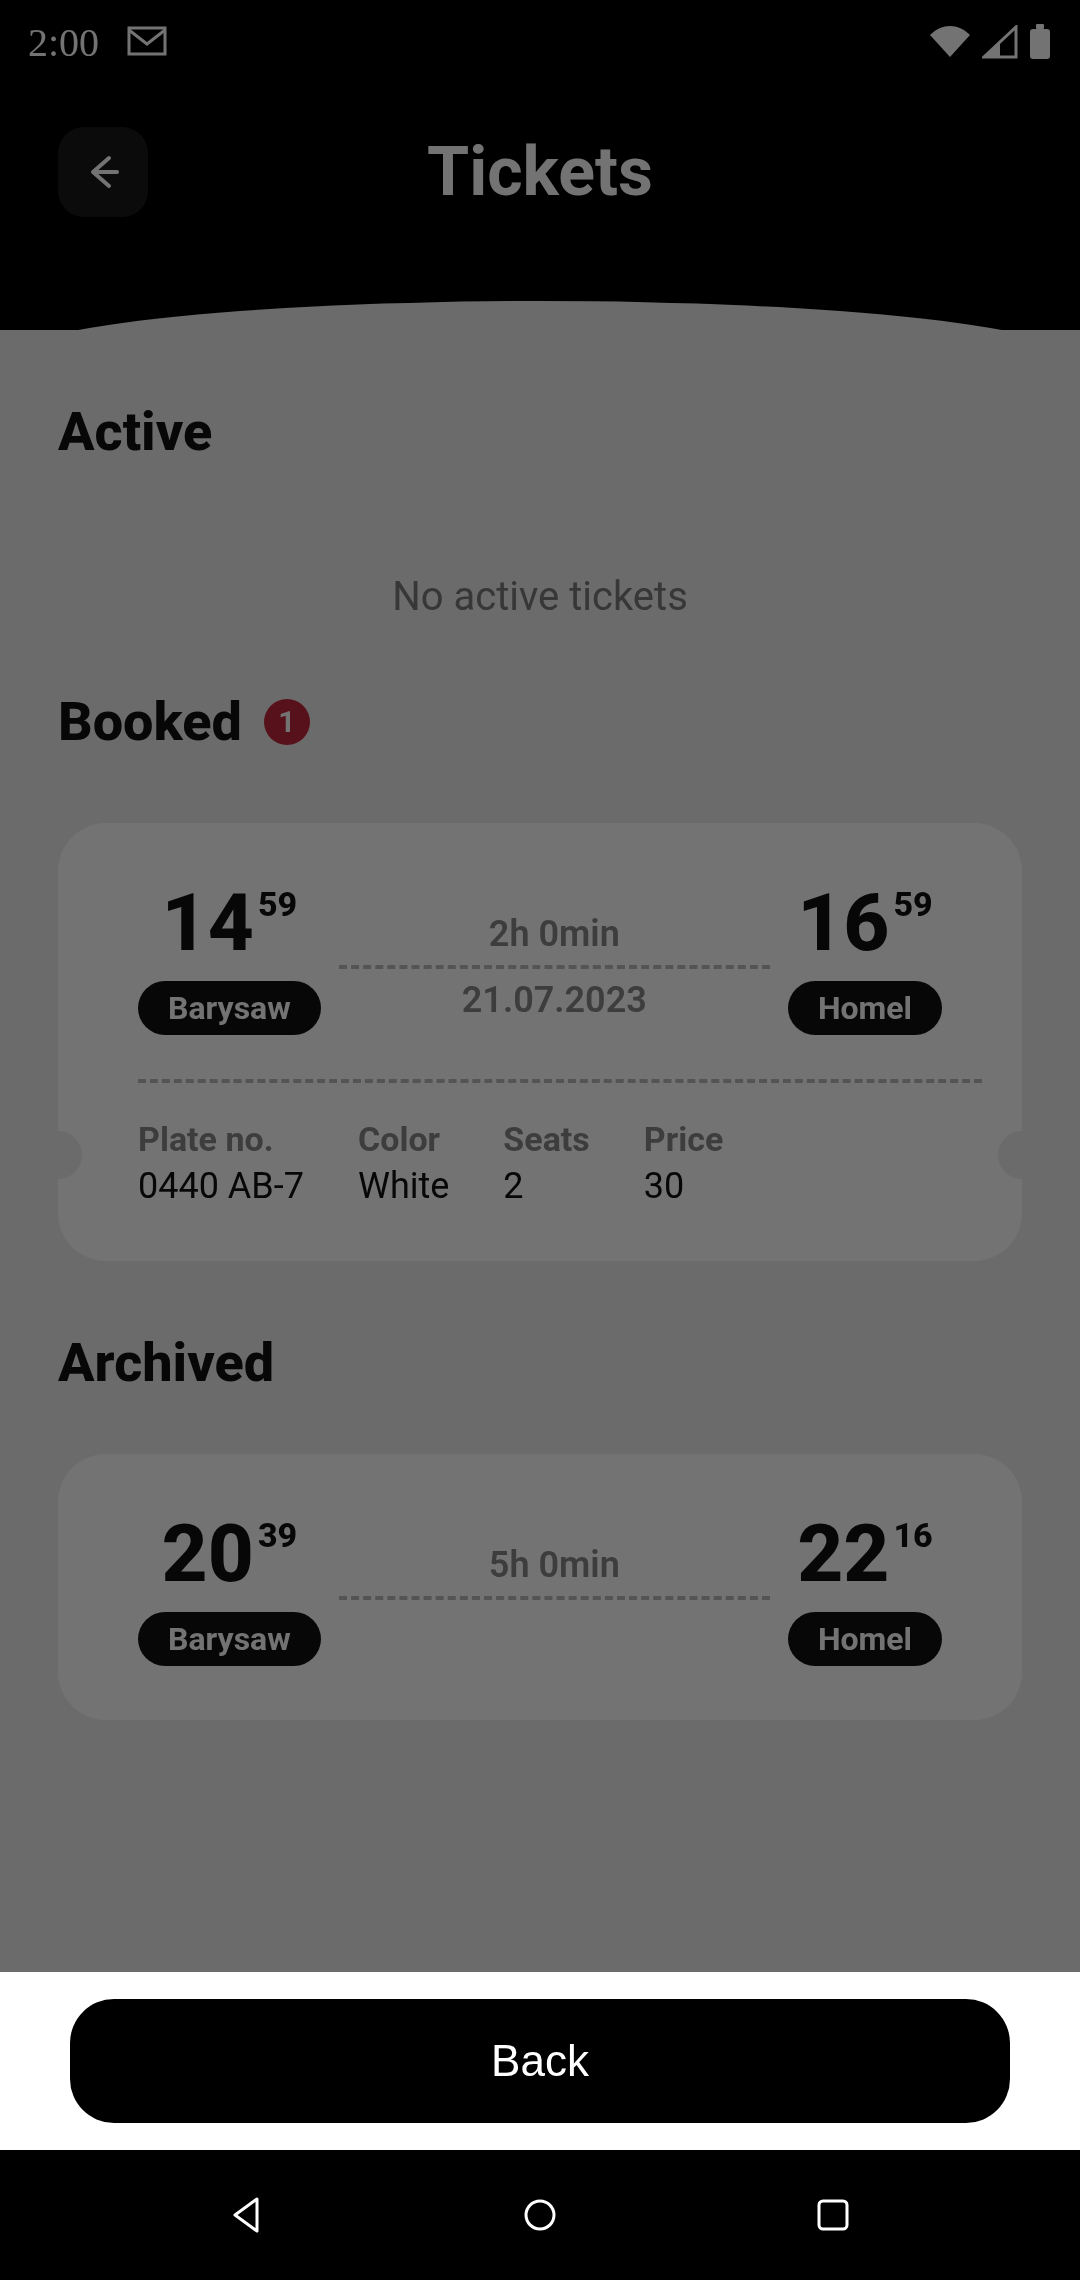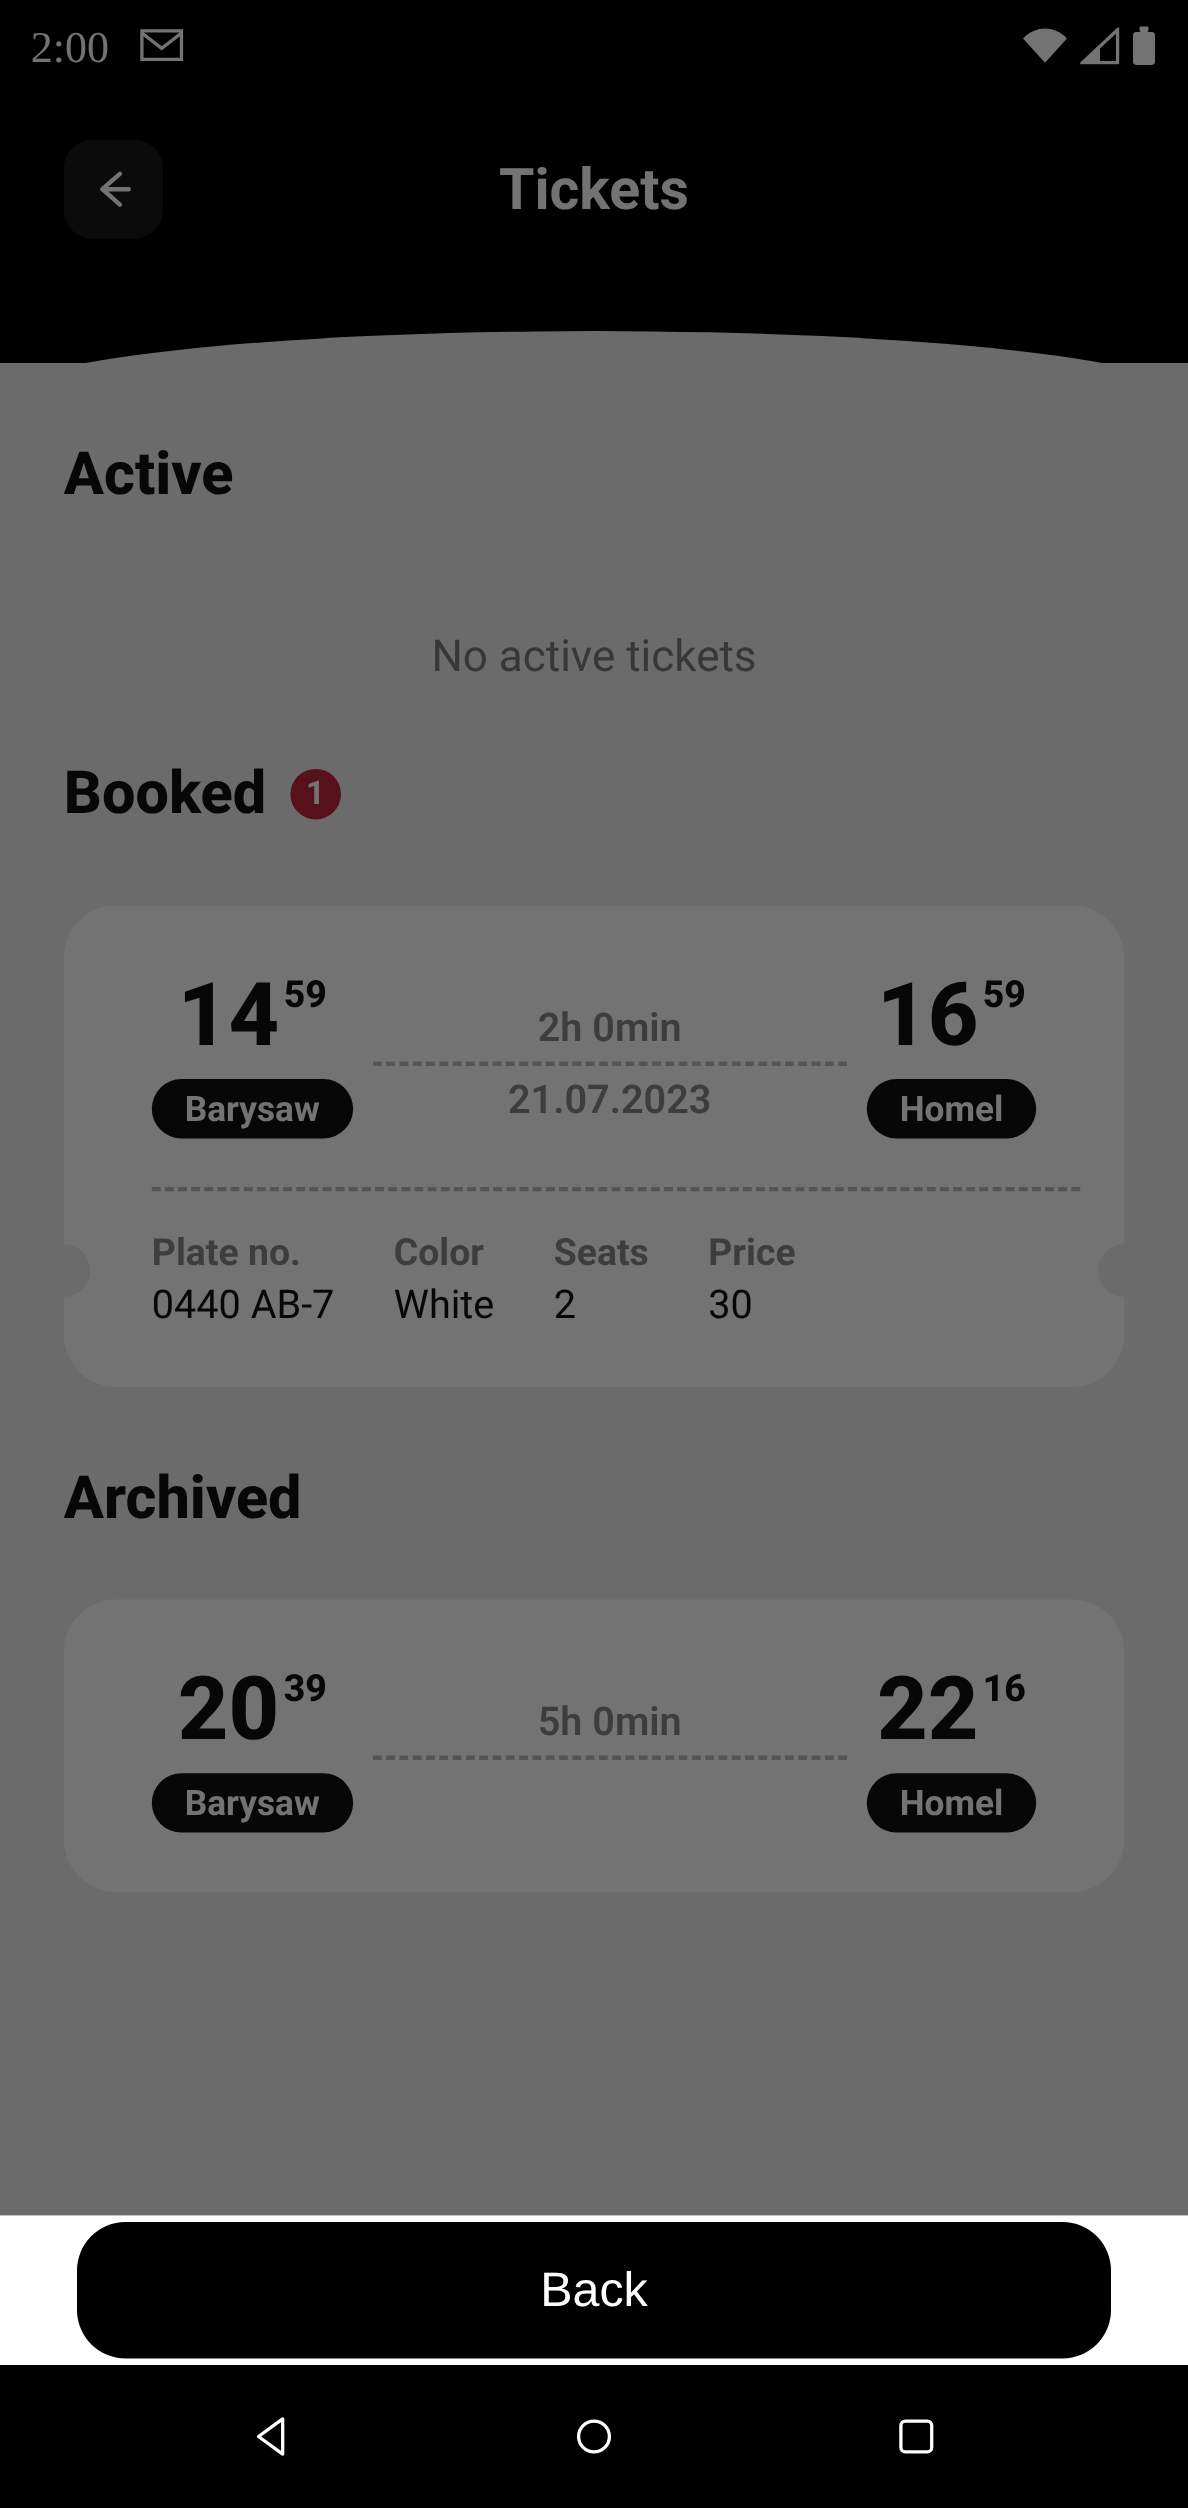--- a/index.html
+++ b/index.html
@@ -23,21 +23,21 @@
   }
   .header-bar {
     position: relative; width: 100%; height: 176px;
     display: flex; align-items: center; justify-content: center;
   }
   .back-btn {
     position: absolute; left: 58px; top: 50%; transform: translateY(-50%);
     width: 90px; height: 90px; border-radius: 26px;
     background: #1a1a1a; display: flex; align-items: center; justify-content: center;
   }
-  .page-title { color: #fff; font-size: 52px; font-weight: 700; }
+  .page-title { color: #fff; font-size: 68px; font-weight: 700; }
   .header-curve {
     position: absolute; left: 0; right: 0; bottom: -1px; height: 60px;
     background: #eee;
     border-radius: 100% 100% 0 0 / 120px 120px 0 0;
   }
 
   
   .content {
     position: absolute; top: 330px; left: 0; right: 0; bottom: 130px;
     background: #eee; padding: 0 58px; overflow: hidden;
@@ -81,21 +81,21 @@
   .detail-col .dval { color: #111; font-size: 36px; font-weight: 400; white-space: nowrap; }
 
   
   .dim {
     position: absolute; top: 0; left: 0; right: 0; bottom: 130px;
     background: rgba(0,0,0,0.55);
   }
 
   
   .sheet {
-    position: absolute; left: 0; right: 0; height: 136px;
+    position: absolute; left: 0; right: 0; height: 178px;
     bottom: 130px; background: #fff; display: flex; align-items: center;
     padding: 0 70px; gap: 32px;
   }
   .sheet-btn {
     flex: 1; height: 124px; border-radius: 44px; background: #000;
     color: #fff; font-size: 44px; font-weight: 500;
     display: flex; align-items: center; justify-content: center;
     border: none;
   }
   .sheet-btn.cancel { flex: 1.1; }

